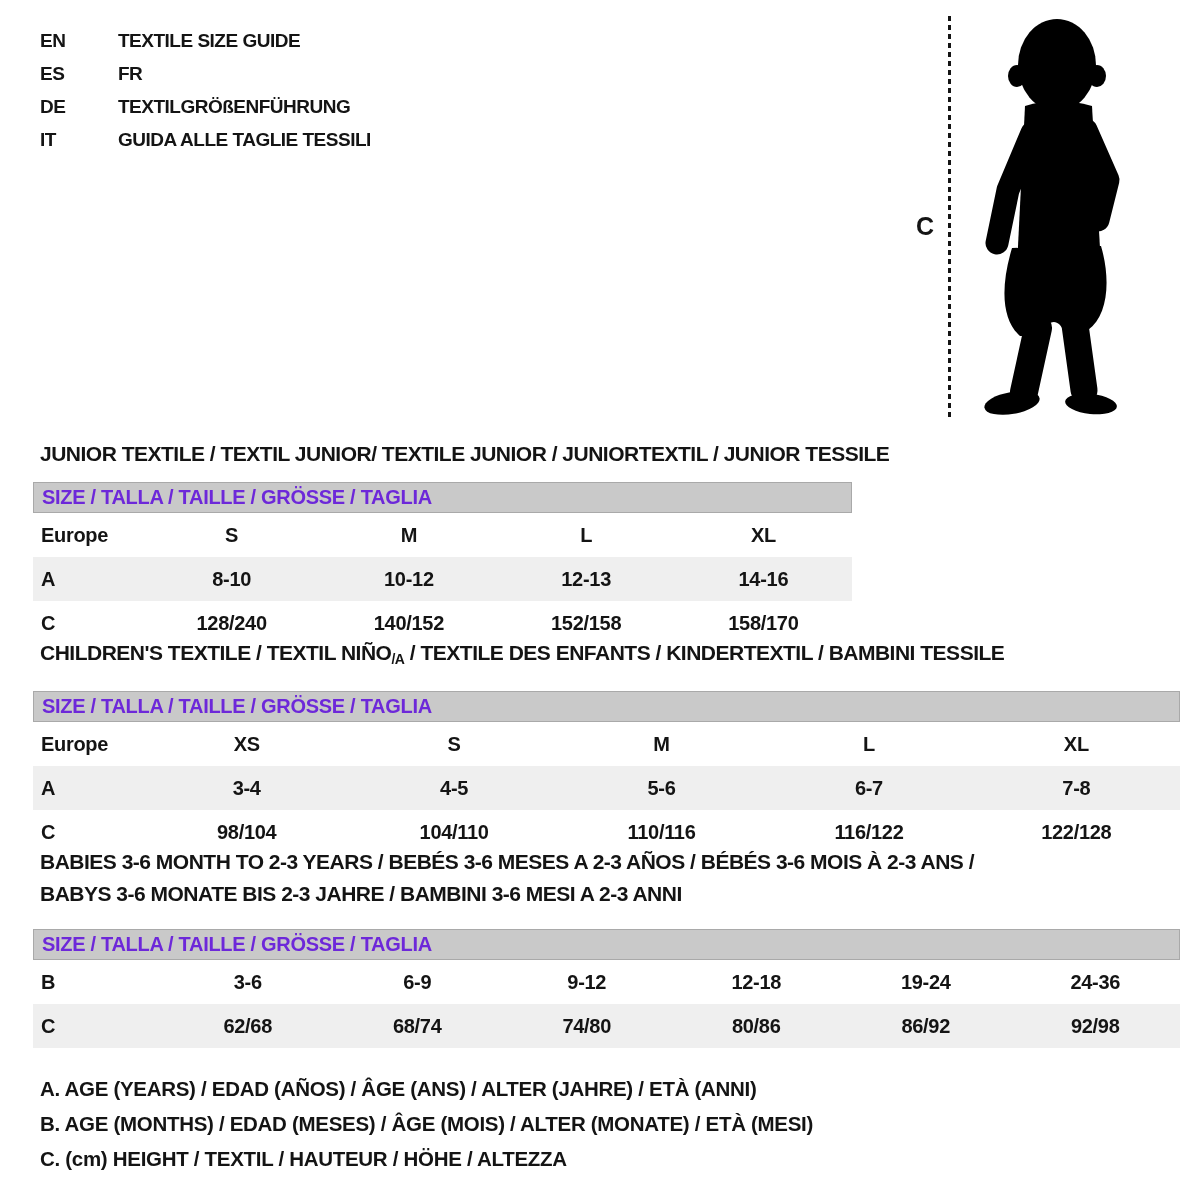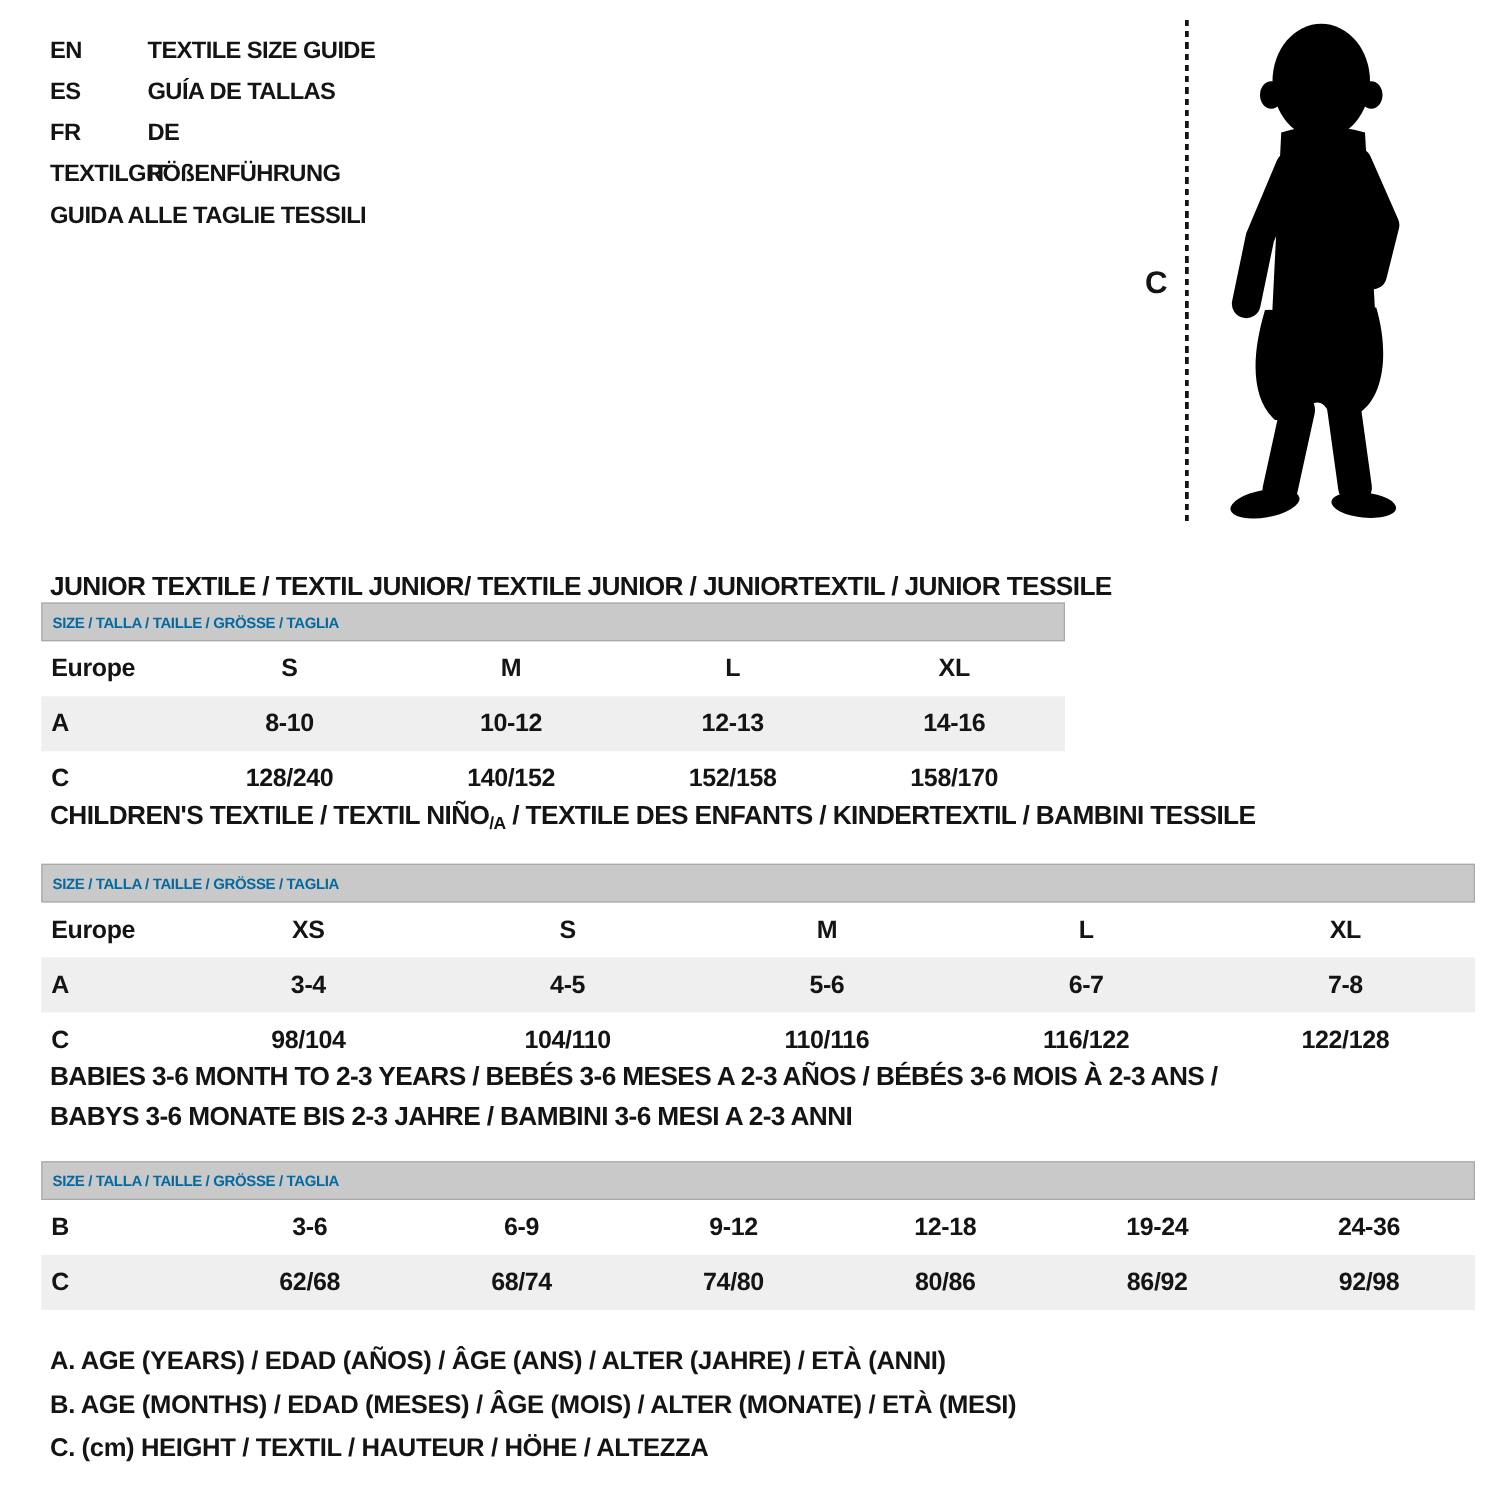--- a/index.html
+++ b/index.html
@@ -25,41 +25,40 @@
   .figure-label{left:910px;top:212px;width:30px;text-align:center;font-size:25px;}
   .silhouette{left:960px;top:10px;}
   
   .sec-title{font-size:21px;letter-spacing:-0.5px;white-space:nowrap;}
   .sec-title .subpart{font-size:14px;vertical-align:-4px;}
   
   .size-table{background:#ffffff;}
   .thead{
     height:29px;background:#c9c9c9;border:1px solid #a9a9a9;
     display:flex;align-items:center;padding-left:8px;
-    font-size:12px;color:#0369a1;letter-spacing:-0.3px;
+    font-size:20px;color:#6d28d9;letter-spacing:-0.3px;
   }
   .trow{display:flex;height:44px;align-items:center;font-size:20px;letter-spacing:-0.3px;}
   .trow.shaded{background:#efefef;}
   .tlabel{padding-left:8px;box-sizing:border-box;}
   .junior-table .tlabel{width:110px;}
   .children-table .tlabel{width:110px;}
   .babies-table .tlabel{width:130px;}
   .tcell{flex:1;text-align:center;}
   
   .legend{left:40px;top:1071px;font-size:20.5px;line-height:35px;letter-spacing:-0.3px;}
   .legend div{white-space:nowrap;}
 </style>
 </head>
 <body>
 
 <div class="abs lang-list">
   <span class="lang-code">EN</span>
   <span class="lang-title">TEXTILE SIZE GUIDE</span>
   <span class="lang-code">ES</span>
-  <span class="lang-title">GUÍA DE TALLAS</span>
   <span class="lang-code">FR</span>
   <span class="lang-code">DE</span>
   <span class="lang-title">TEXTILGRÖßENFÜHRUNG</span>
   <span class="lang-code">IT</span>
   <span class="lang-title">GUIDA ALLE TAGLIE TESSILI</span>
 </div>
 
 <div class="abs measure-line"></div>
 <div class="abs figure-label">C</div>
 
@@ -72,21 +71,21 @@
     <path d="M72,123 L48,180 L37,233" fill="none" stroke="#000" stroke-width="23" stroke-linecap="round" stroke-linejoin="round"></path>
     <path d="M126,120 L148,170 L138,210" fill="none" stroke="#000" stroke-width="23" stroke-linecap="round" stroke-linejoin="round"></path>
     <path d="M52,238 C40,278 42,310 60,326 L83,326 C87,308 99,308 104,322 L128,320 C148,306 151,270 141,236 Z"></path>
     <path d="M78,318 L64,382" fill="none" stroke="#000" stroke-width="28" stroke-linecap="round"></path>
     <path d="M115,315 L124,380" fill="none" stroke="#000" stroke-width="27" stroke-linecap="round"></path>
     <ellipse cx="52" cy="393" rx="28" ry="11" transform="rotate(-10 52 393)"></ellipse>
     <ellipse cx="131" cy="394" rx="26" ry="10" transform="rotate(6 131 394)"></ellipse>
   </g>
 </svg>
 
-<div class="abs sec-title" style="left:40px;top:458px;">JUNIOR TEXTILE / TEXTIL JUNIOR/ TEXTILE JUNIOR / JUNIORTEXTIL / JUNIOR TESSILE</div>
+<div class="abs sec-title" style="left:40px;top:442px;">JUNIOR TEXTILE / TEXTIL JUNIOR/ TEXTILE JUNIOR / JUNIORTEXTIL / JUNIOR TESSILE</div>
 <div class="abs size-table junior-table" style="left:33px;top:482px;width:819px;">
   <div class="thead">SIZE / TALLA / TAILLE / GRÖSSE / TAGLIA</div>
   <div class="trow">
     <div class="tlabel">Europe</div>
     <div class="tcell">S</div>
     <div class="tcell">M</div>
     <div class="tcell">L</div>
     <div class="tcell">XL</div>
   </div>
   <div class="trow shaded">

